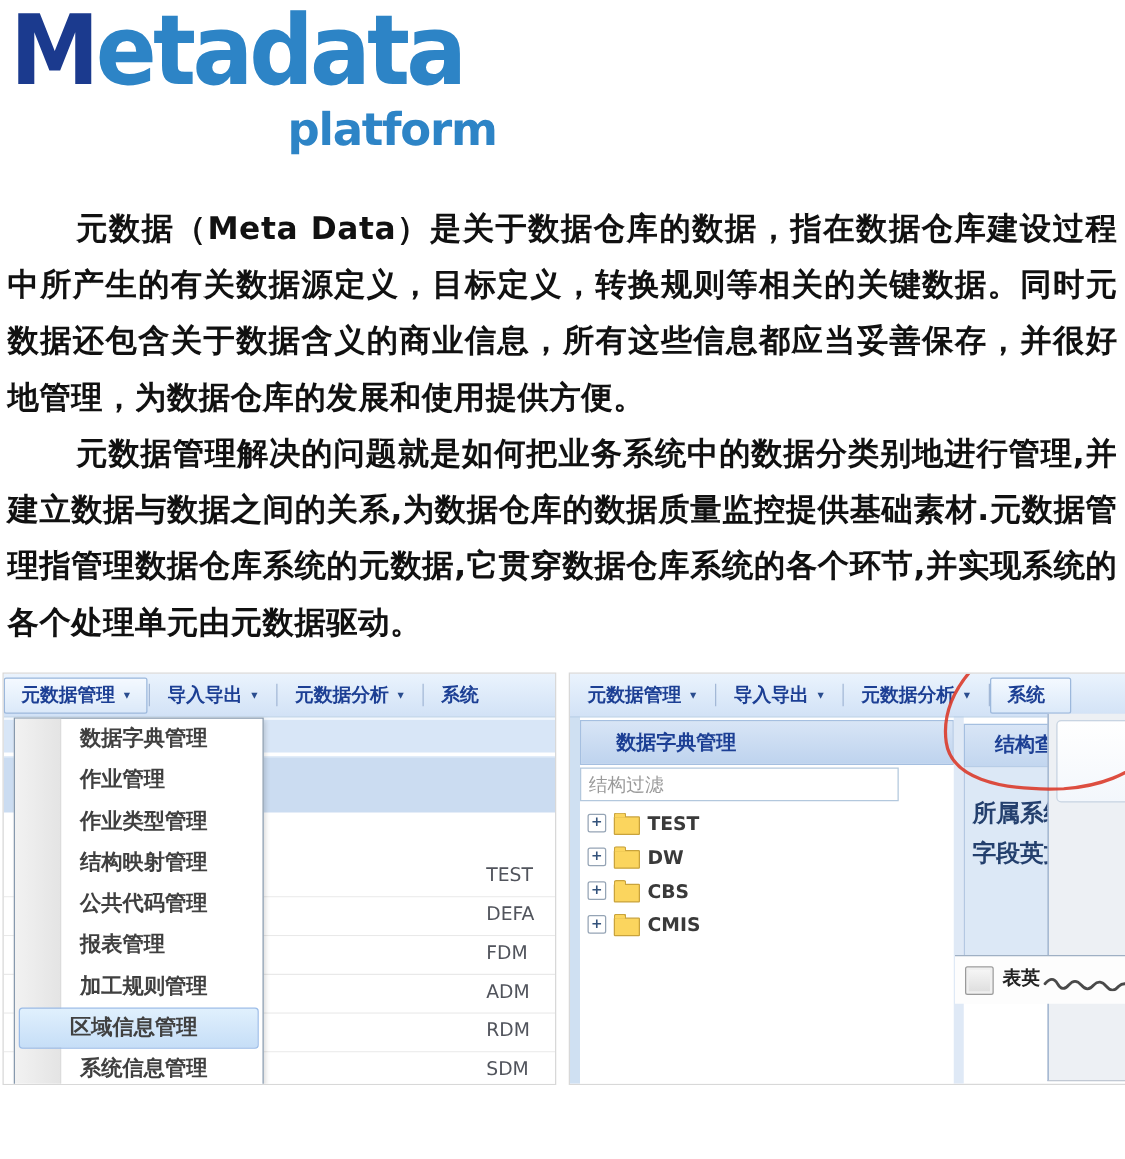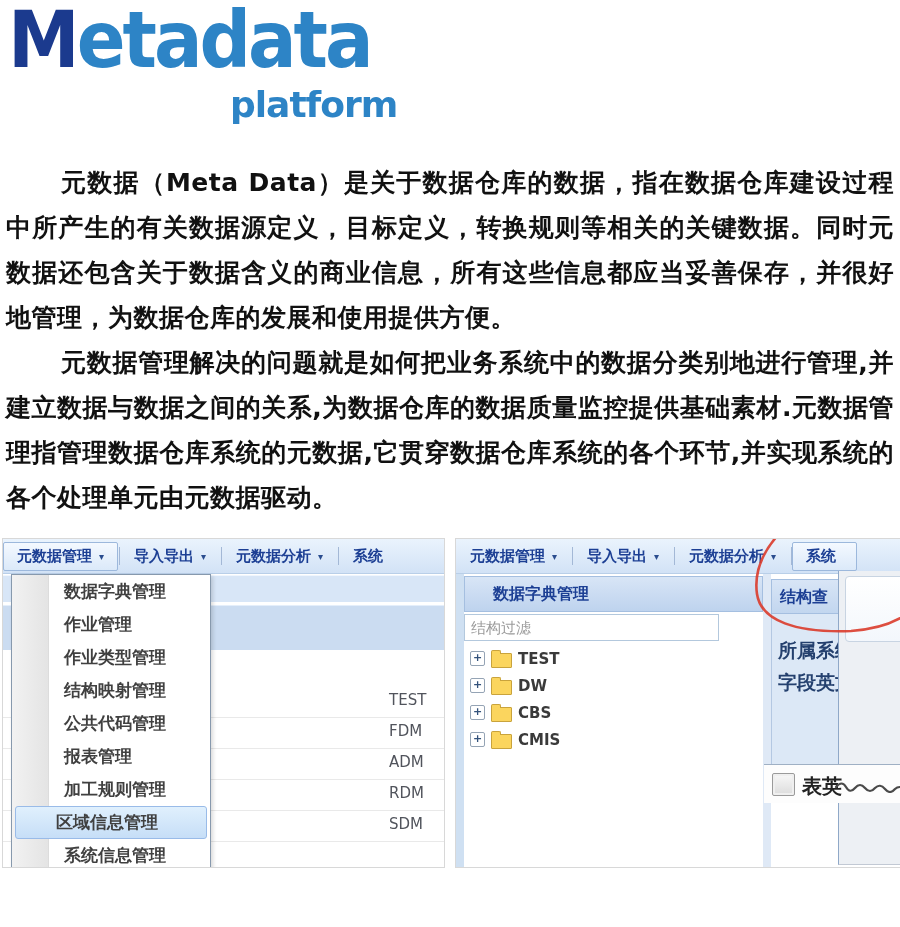--- a/index.html
+++ b/index.html
@@ -64,30 +64,30 @@
   .expando{width:13px;height:13px;border:1px solid #95a4b5;background:#fff;color:#33527b;
     font-size:11px;line-height:11px;text-align:center;font-weight:700;border-radius:2px;flex:0 0 auto;}
   .folder{position:relative;width:19px;height:13px;background:#fbd55e;border:1px solid #c9a33c;
     border-radius:1px;margin-top:3px;flex:0 0 auto;}
   .folder::before{content:"";position:absolute;left:-1px;top:-4px;width:8px;height:3px;
     background:#fbd55e;border:1px solid #c9a33c;border-bottom:none;border-radius:2px 2px 0 0;}
   .tlabel{font-weight:600;color:#3a3a3a;font-size:15px;}
   .splitter{position:absolute;left:307px;top:34px;bottom:0;width:8px;background:#dfe9f6;}
   .detail-tab{position:absolute;left:315px;top:40px;width:68px;height:35px;box-sizing:border-box;
     background:linear-gradient(#d8e5f6,#c2d6ef);border:1px solid #a5bfe0;color:#1c3f94;
-    font-weight:700;font-size:16px;line-height:33px;padding-left:8px;overflow:hidden;white-space:nowrap;font-family:Liberation Serif, serif;}
+    font-weight:700;font-size:16px;line-height:33px;padding-left:24px;overflow:hidden;white-space:nowrap;font-family:Liberation Serif, serif;}
   .detail-body{position:absolute;left:315px;top:75px;width:68px;height:150px;background:#dce8f6;
     border-left:1px solid #b4c8e2;overflow:hidden;}
   .dfield{color:#24406e;font-weight:700;font-size:19px;white-space:nowrap;padding:6px 0 0 6px;}
   .dfield:first-child{margin-top:18px;}
   .check-row{position:absolute;left:308px;top:225px;width:136px;height:38px;background:#fdfdfd;
     border-top:1px solid #9fb0c4;z-index:6;}
   .checkbox{position:absolute;left:8px;top:8px;width:21px;height:21px;background:linear-gradient(#f8f8f8,#dcdcdc);
     border:1px solid #9a9a9a;border-radius:2px;box-shadow:inset 0 0 0 2px #efefef;}
-  .check-label{position:absolute;left:38px;top:8px;font-weight:700;color:#222;font-size:20px;white-space:nowrap;}
+  .check-label{position:absolute;left:38px;top:8px;font-weight:700;color:#222;font-size:15px;white-space:nowrap;}
   .scribble{position:absolute;left:70px;top:14px;}
   .sys-panel{position:absolute;left:382px;top:32px;width:62px;bottom:2px;background:#edf0f4;
     border-left:1px solid #8fa8c8;border-bottom:1px solid #c2c9d4;z-index:4;}
   .sys-inner{position:absolute;left:6px;top:5px;right:-4px;height:64px;background:linear-gradient(#ffffff,#f3f7fc);
     border:1px solid #c8d4e2;border-radius:4px;}
   .annotation{position:absolute;left:0;top:0;width:100%;height:100%;z-index:8;pointer-events:none;}
 </style>
 </head>
 <body>
 
@@ -105,20 +105,23 @@
 
   <div class="band1"></div>
   <div class="band2"></div>
 
   <div class="grid-rows">
 
       <div class="trow">
         <span>TEST</span>
       </div>
 
+      <div class="trow">
+        <span>DEFA</span>
+      </div>
 
       <div class="trow">
         <span>FDM</span>
       </div>
 
       <div class="trow">
         <span>ADM</span>
       </div>
 
       <div class="trow">

